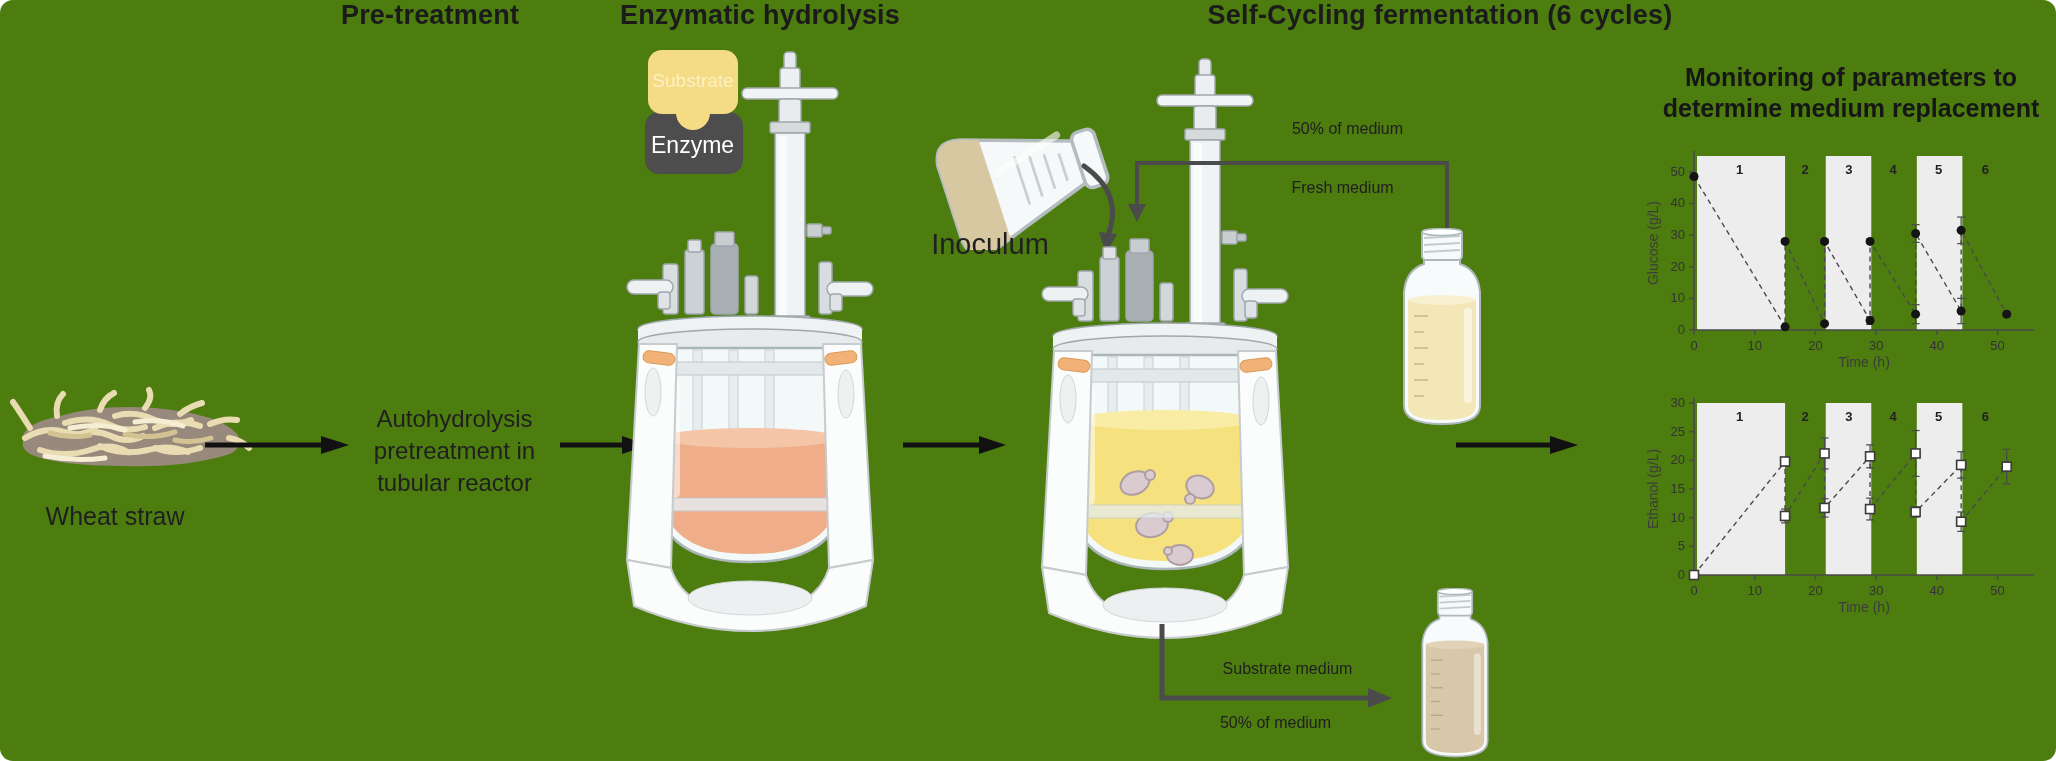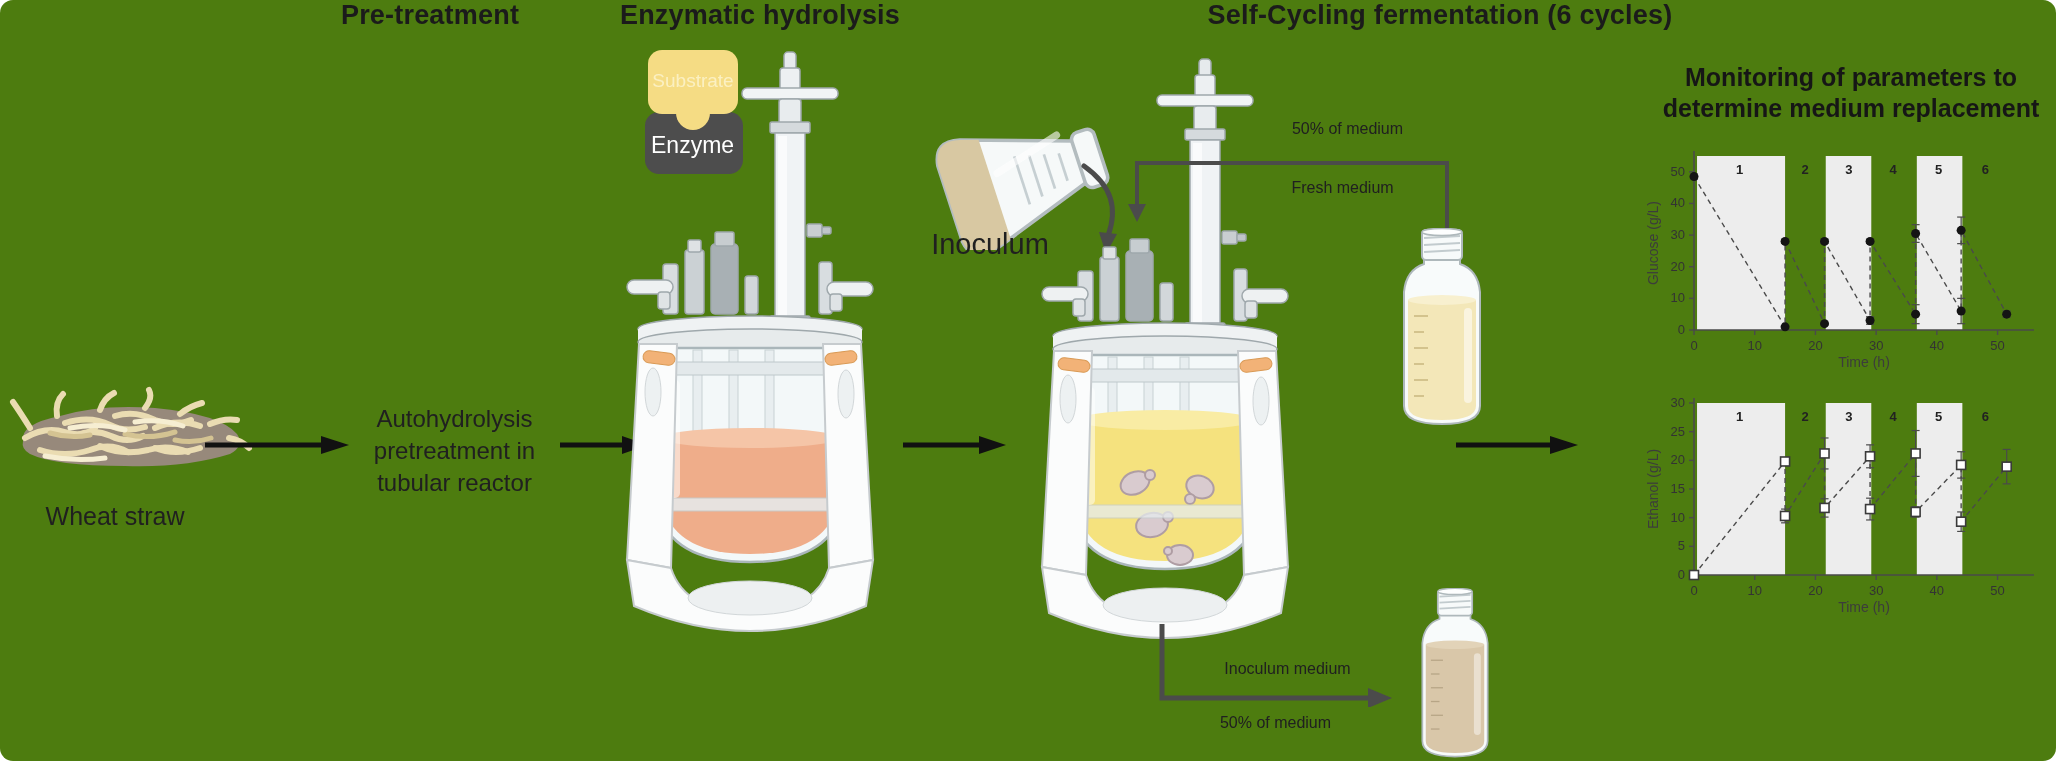--- a/index.html
+++ b/index.html
@@ -250,21 +250,21 @@
 
   <svg class="abs" style="left:1456px;top:435px;" width="125" height="20">
     <line x1="0" y1="10" x2="96" y2="10" stroke="#111" stroke-width="5"></line>
     <polygon points="94,1 94,19 122,10" fill="#111"></polygon>
   </svg>
 
   <svg class="abs" style="left:1150px;top:622px;" width="250" height="85">
     <polyline points="12,2 12,76 222,76" fill="none" stroke="#4b4b4b" stroke-width="5"></polyline>
     <polygon points="218,66 218,86 242,76" fill="#4b4b4b"></polygon>
   </svg>
-  <div class="abs lbl" style="left:1165px;top:660px;width:245px;">Inoculum medium</div>
+  <div class="abs lbl" style="left:1165px;top:660px;width:245px;">Substrate medium</div>
   <div class="abs lbl" style="left:1158px;top:714px;width:235px;">50% of medium</div>
 
   <svg class="abs" style="left:1405px;top:588px;" width="100" height="172" viewBox="0 0 104 200">
     <path d="M34,30 L70,30 L70,36 Q88,42 90,64 L90,178 Q90,196 52,196 Q14,196 14,178 L14,64 Q16,42 34,36 Z" fill="#F8FBFB" stroke="#AEB8BB" stroke-width="2"></path>
     <path d="M18,66 L86,66 L86,178 Q86,192 52,192 Q18,192 18,178 Z" fill="#D9C7A9"></path>
     <ellipse cx="52" cy="66" rx="34" ry="5" fill="#E2D3B8"></ellipse>
     <g stroke="#B7A586" stroke-width="1.5">
       <line x1="24" y1="84" x2="38" y2="84"></line>
         <line x1="24" y1="100" x2="34" y2="100"></line>
       <line x1="24" y1="116" x2="38" y2="116"></line>

